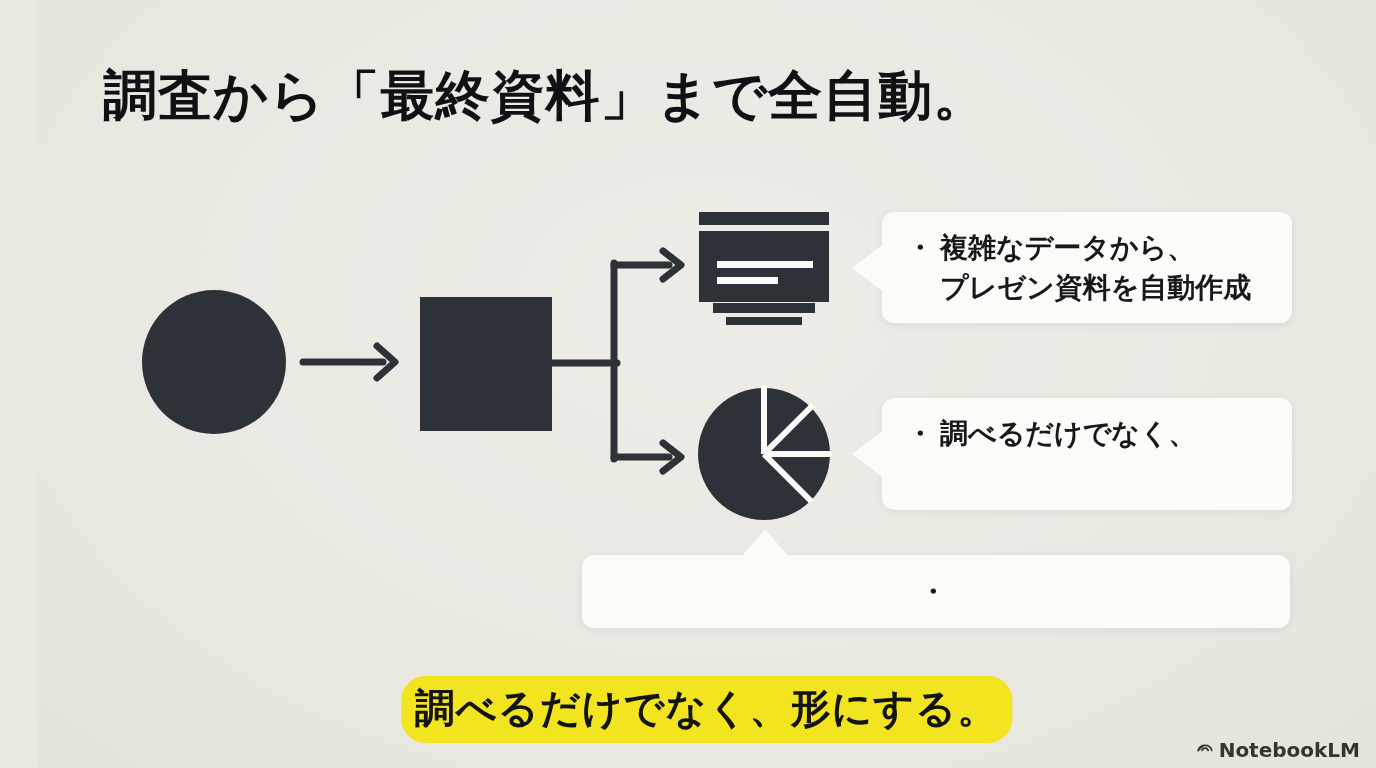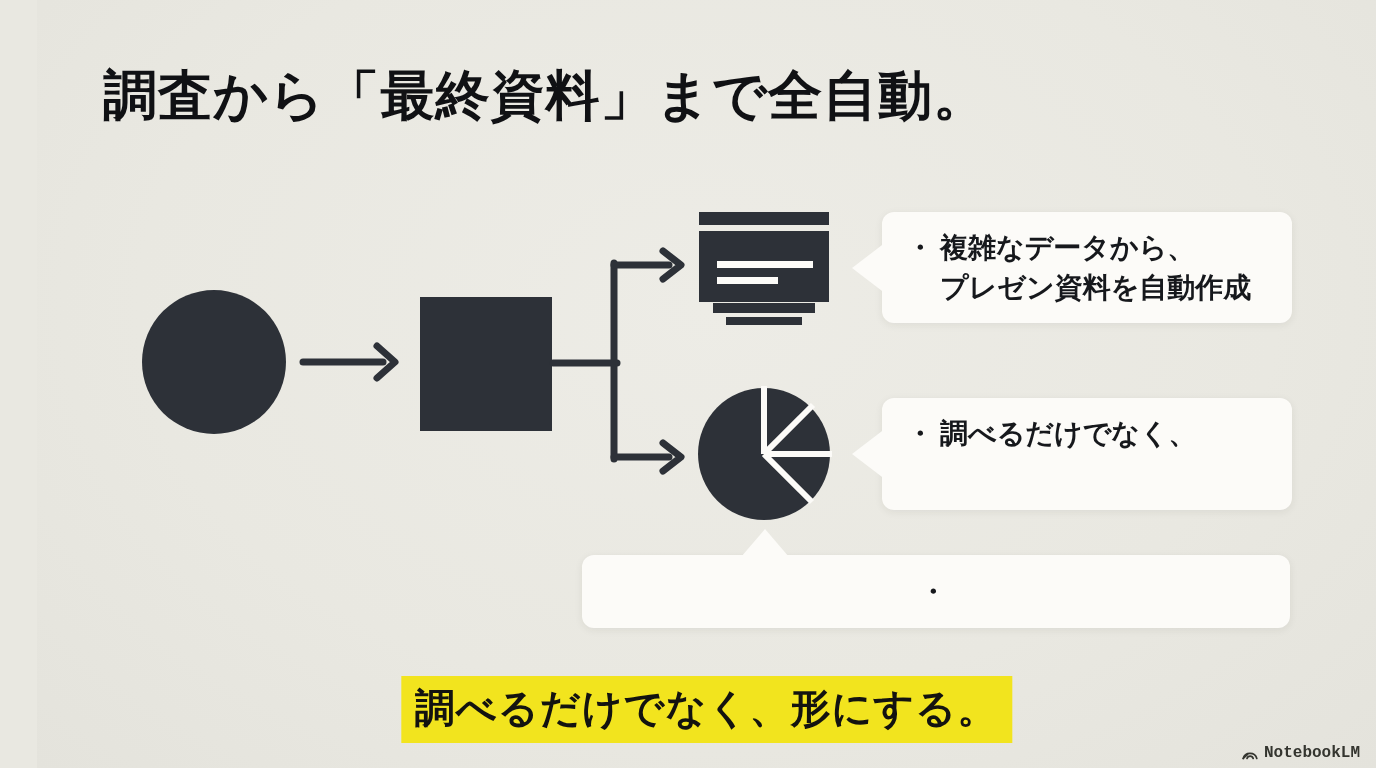--- a/index.html
+++ b/index.html
@@ -48,27 +48,27 @@
   .bubble-wide .bubble-inner{
     padding:0 24px;height:73px;align-items:center;justify-content:center;
   }
 
   .tagline-wrap{
     position:absolute;left:50%;top:676px;transform:translateX(-50%);
   }
   .tagline{
     background:#f2e41e;color:#131310;
     font-size:40px;font-weight:900;letter-spacing:1px;
-    padding:5px 14px 7px 14px;white-space:nowrap;
+    padding:5px 14px 7px 14px;white-space:nowrap;border-radius:24px;
   }
 
   .footer-brand{
     position:absolute;right:16px;bottom:6px;
-    display:flex;align-items:center;gap:5px;
-    color:#34352f;font-size:16px;font-weight:700;font-family:Liberation Mono, monospace;
+    display:flex;gap:5px;
+    color:#34352f;font-size:20px;font-weight:700;
   }
   .footer-brand svg{display:block;}
 </style>
 </head>
 <body>
 
 <div class="slide">
 
   <div class="title">調査から「最終資料」まで全自動。</div>
 

